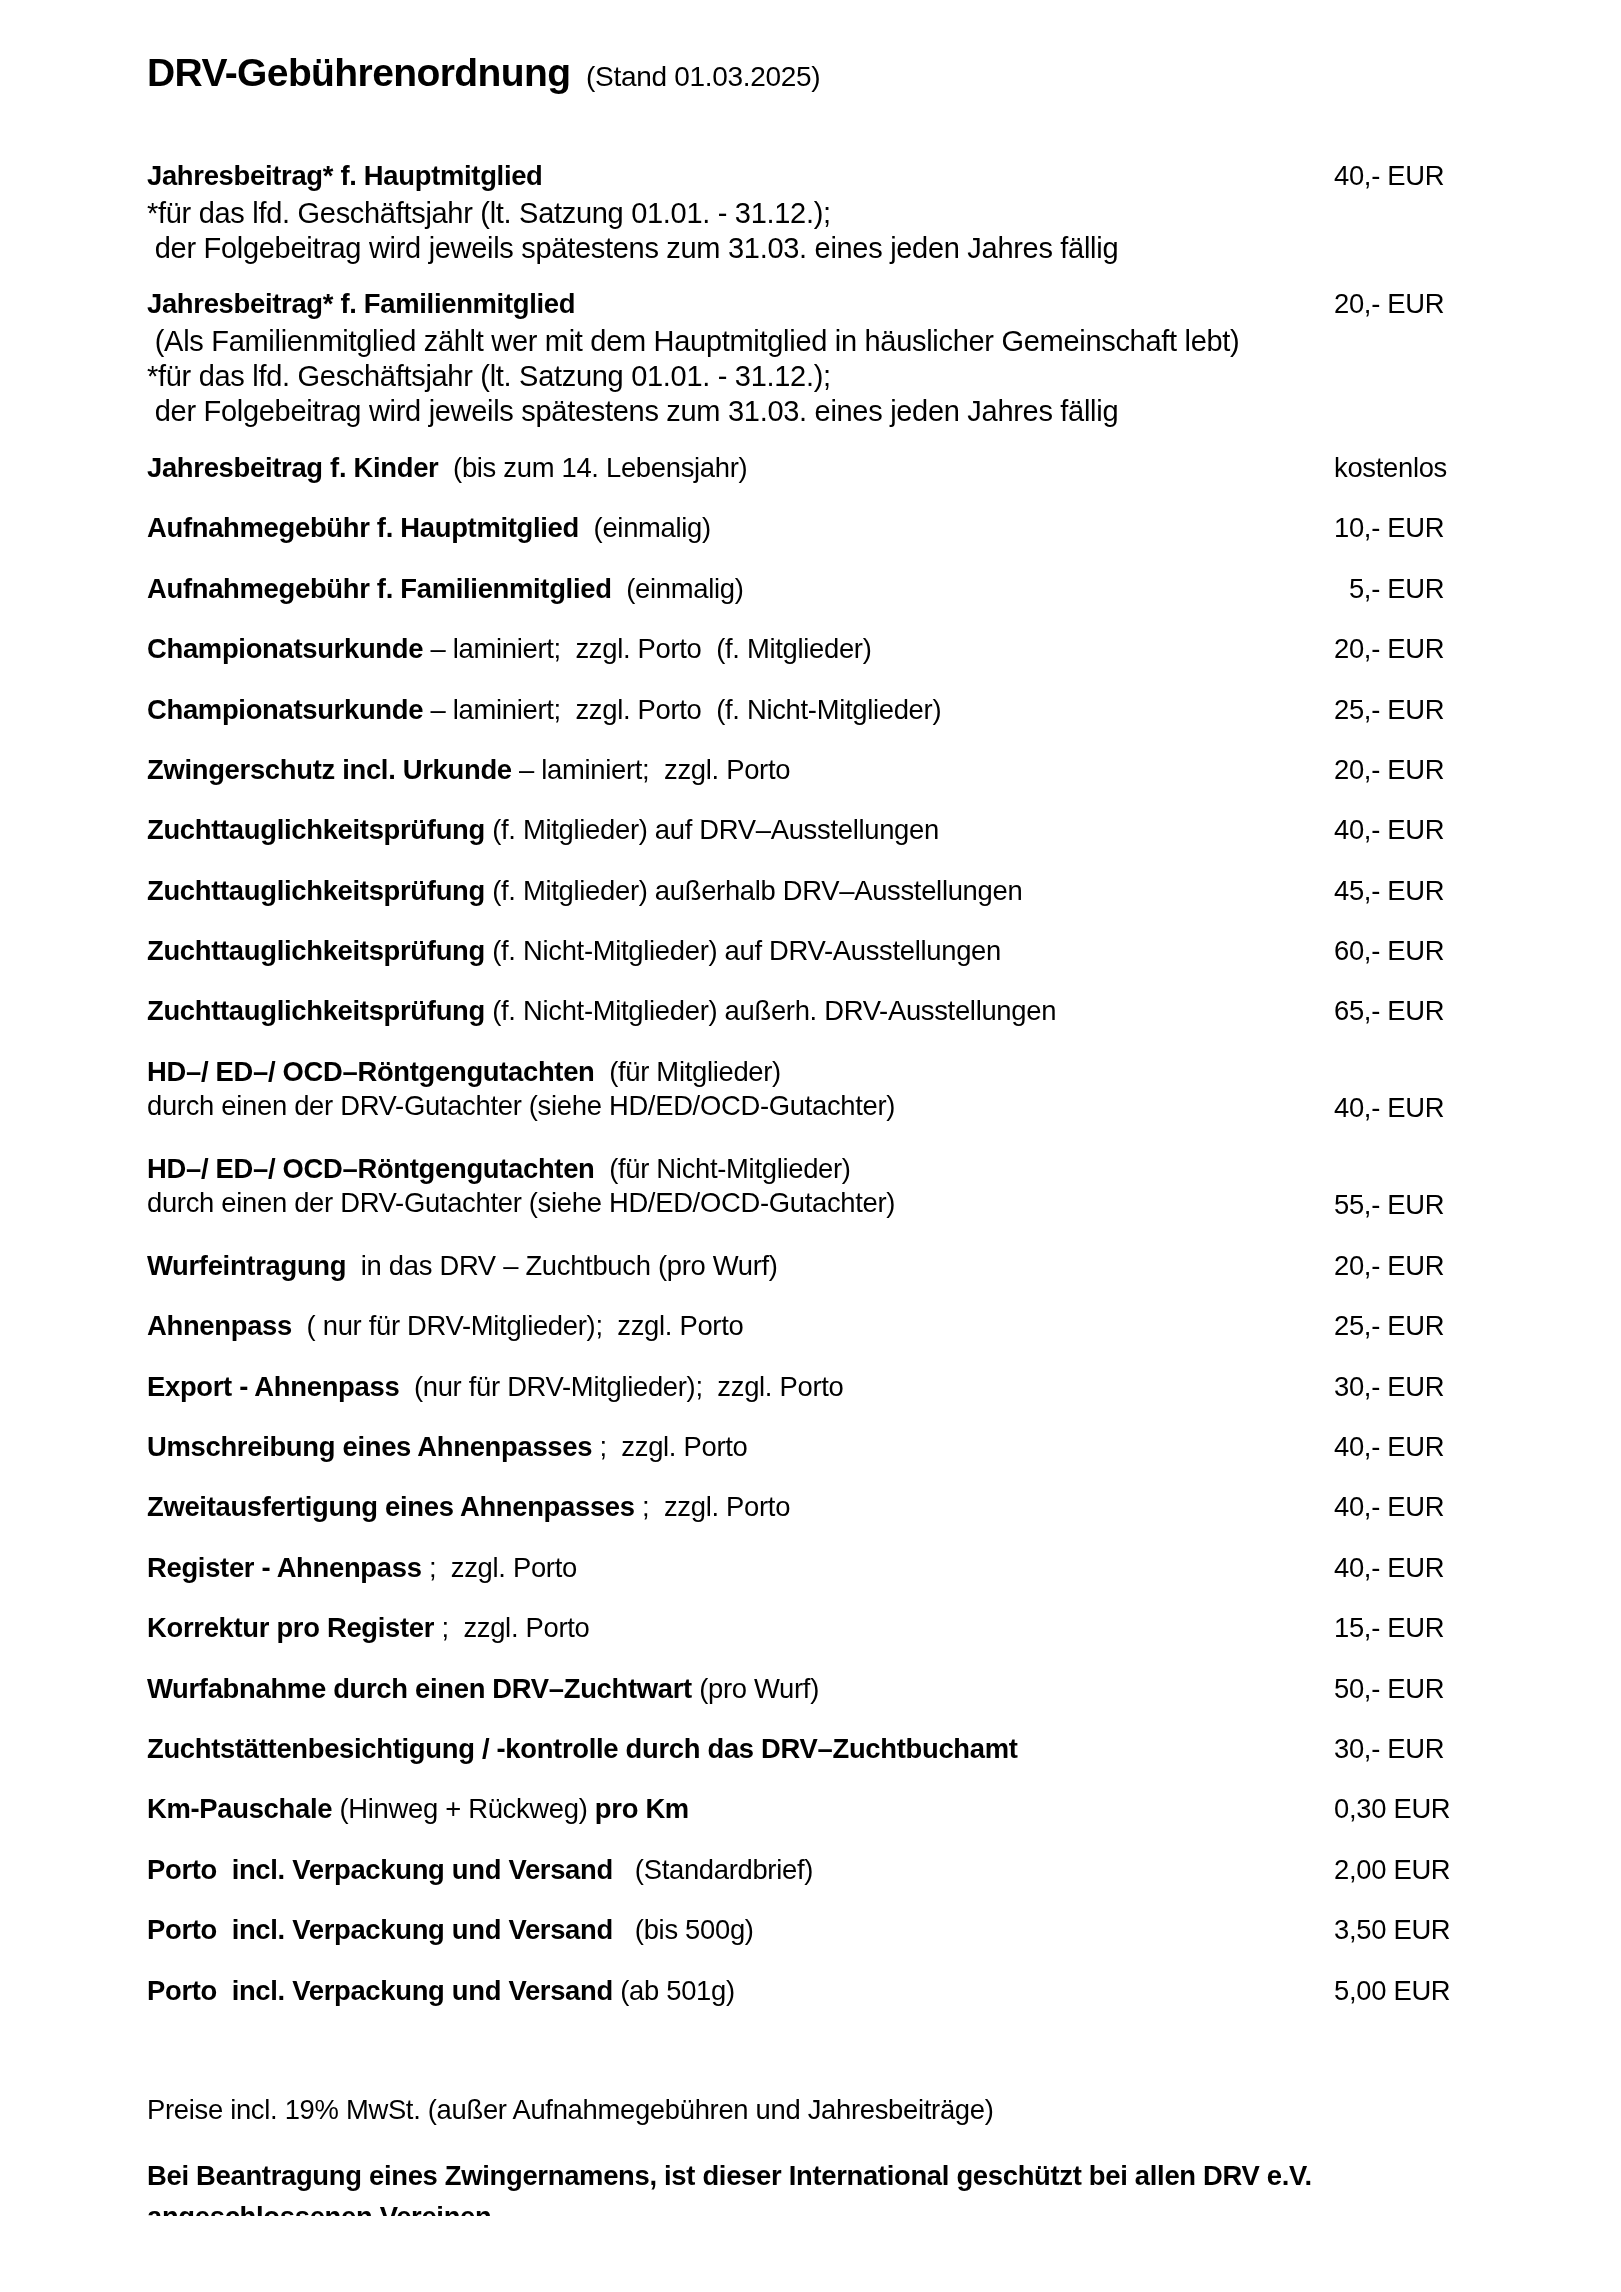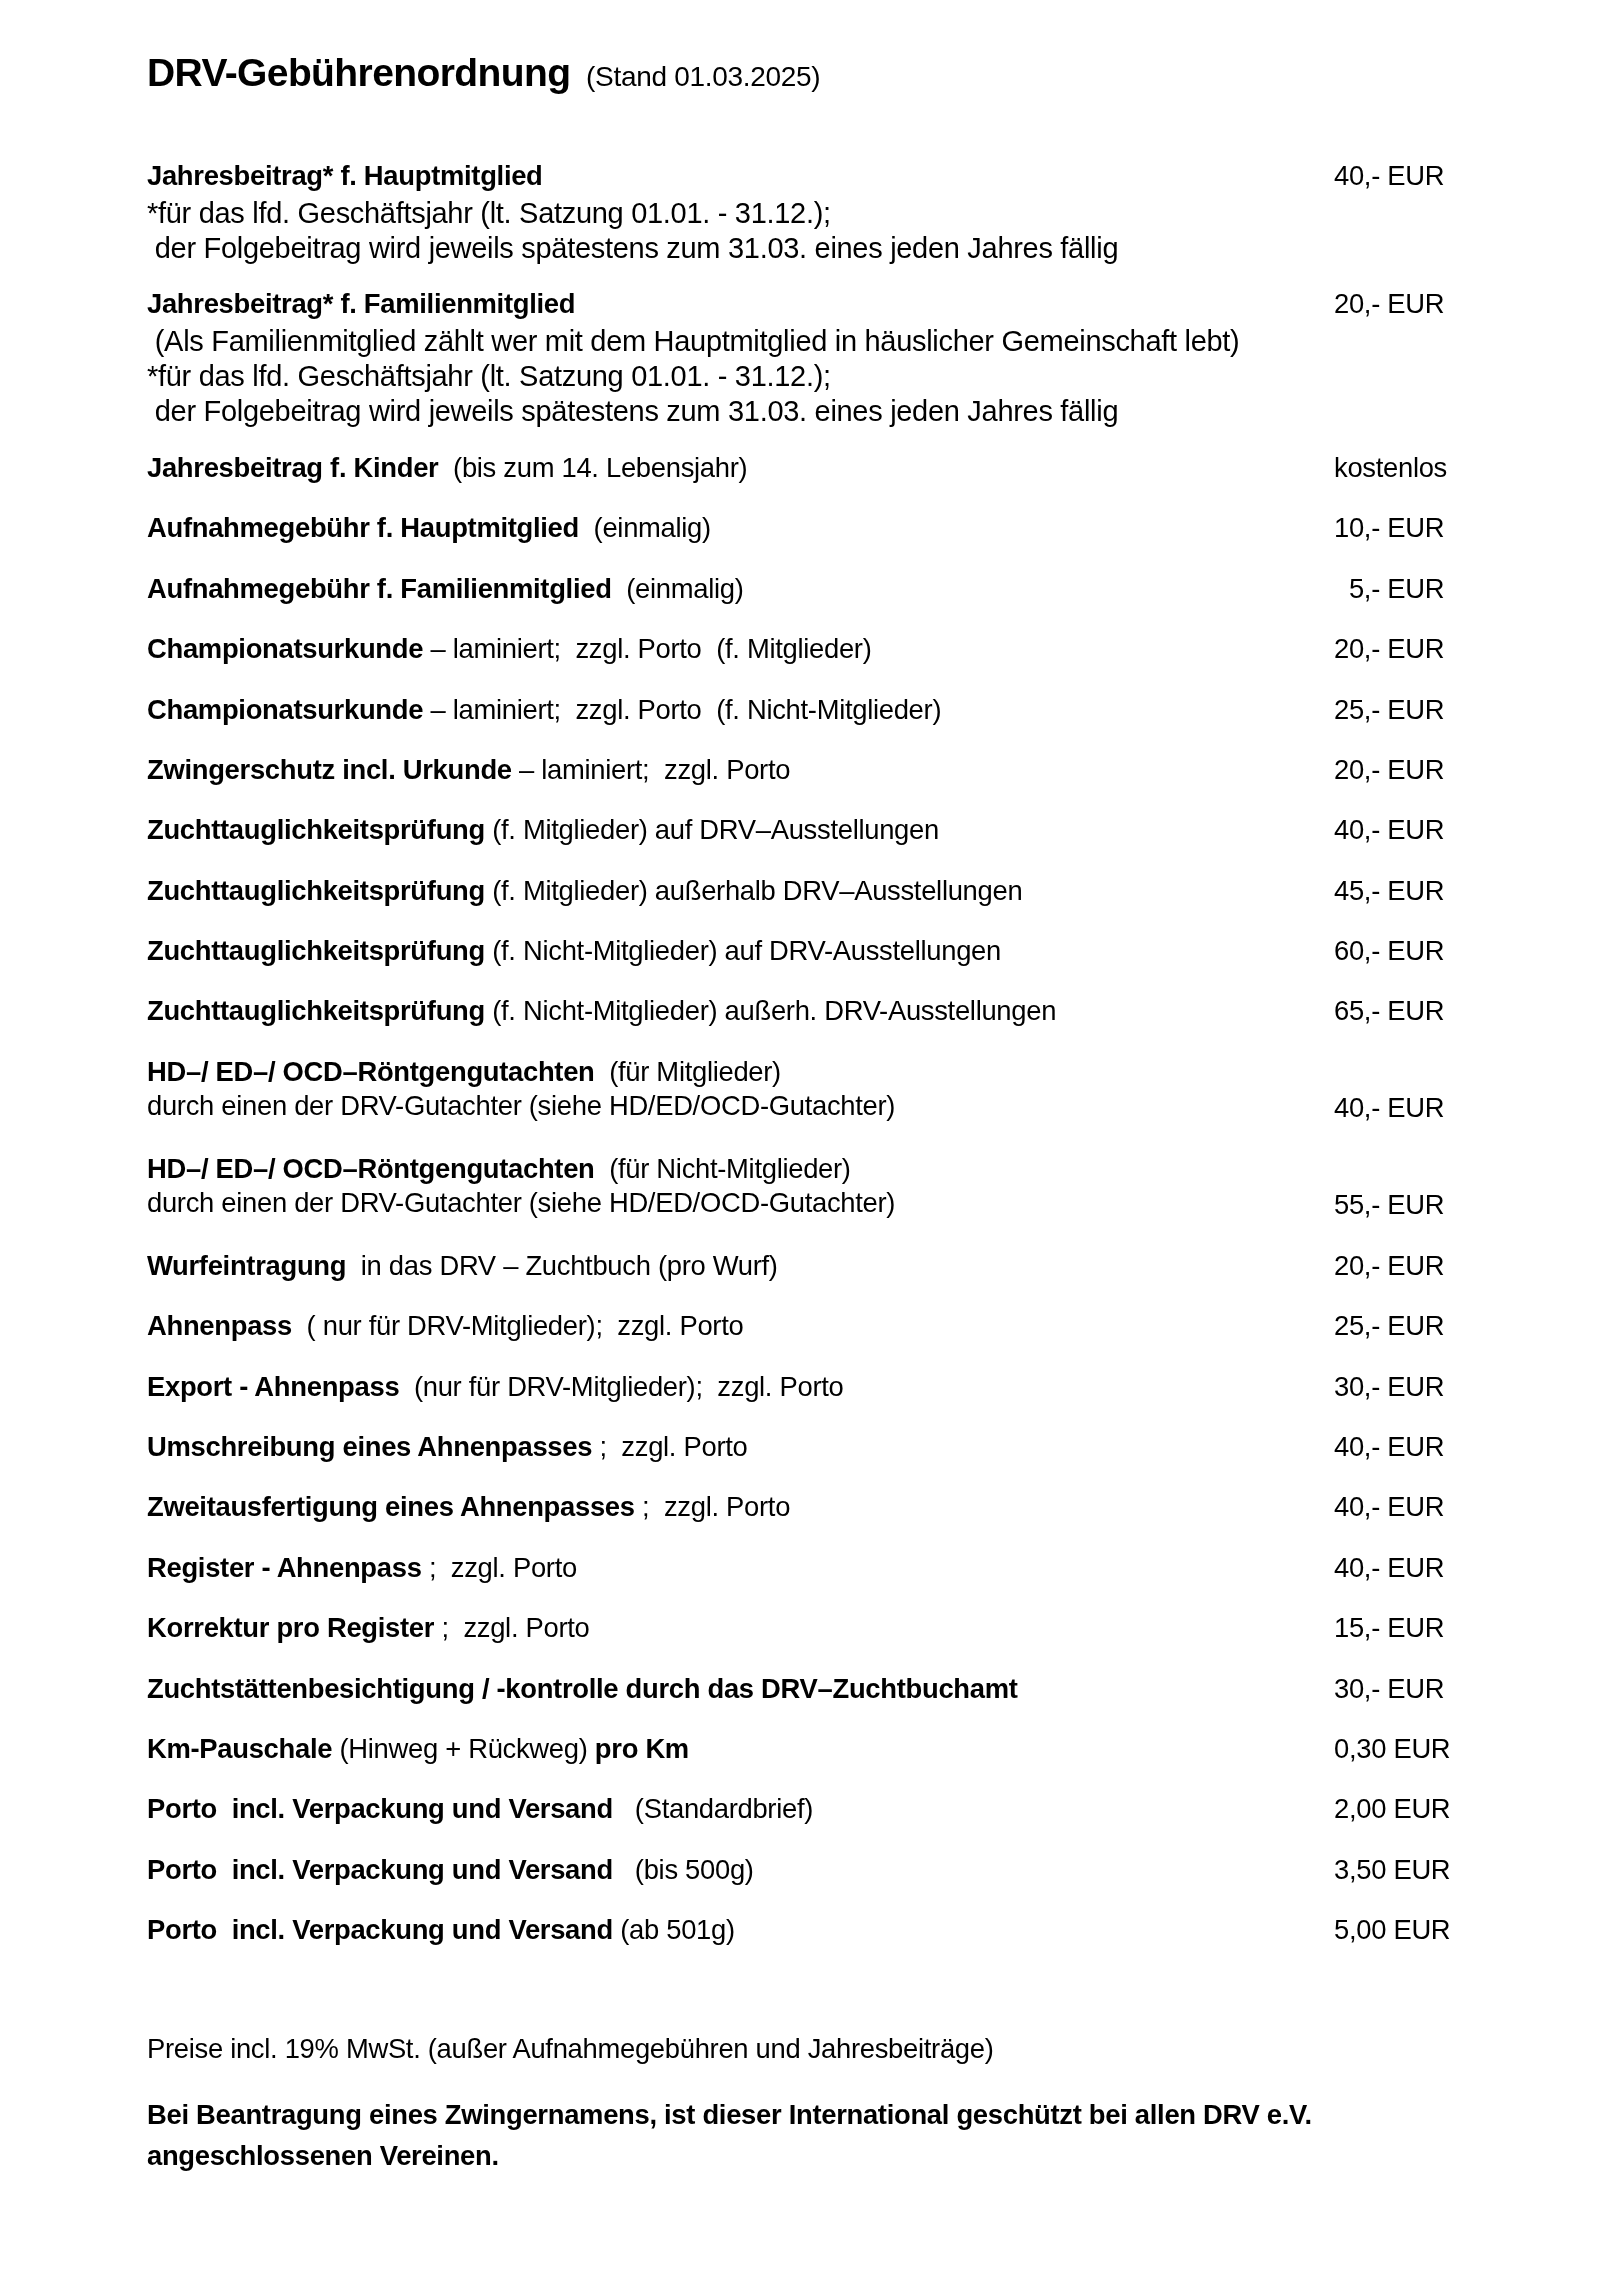--- a/index.html
+++ b/index.html
@@ -163,20 +163,26 @@
           <div class="price">40,- EUR</div>
         </div>
         <div class="row">
           <div class="left">
             <div class="line1"><span class="b">Korrektur pro Register</span><span class="n"> ;  zzgl. Porto</span></div>
           </div>
           <div class="price">15,- EUR</div>
         </div>
         <div class="row">
           <div class="left">
+            <div class="line1"><span class="b">Wurfabnahme durch einen DRV–Zuchtwart</span><span class="n"> (pro Wurf)</span></div>
+          </div>
+          <div class="price">50,- EUR</div>
+        </div>
+        <div class="row">
+          <div class="left">
             <div class="line1"><span class="b">Zuchtstättenbesichtigung / -kontrolle durch das DRV–Zuchtbuchamt</span></div>
           </div>
           <div class="price">30,- EUR</div>
         </div>
         <div class="row">
           <div class="left">
             <div class="line1"><span class="b">Km-Pauschale</span><span class="n"> (Hinweg + Rückweg) </span><span class="b">pro Km</span></div>
           </div>
           <div class="price">0,30 EUR</div>
         </div>

